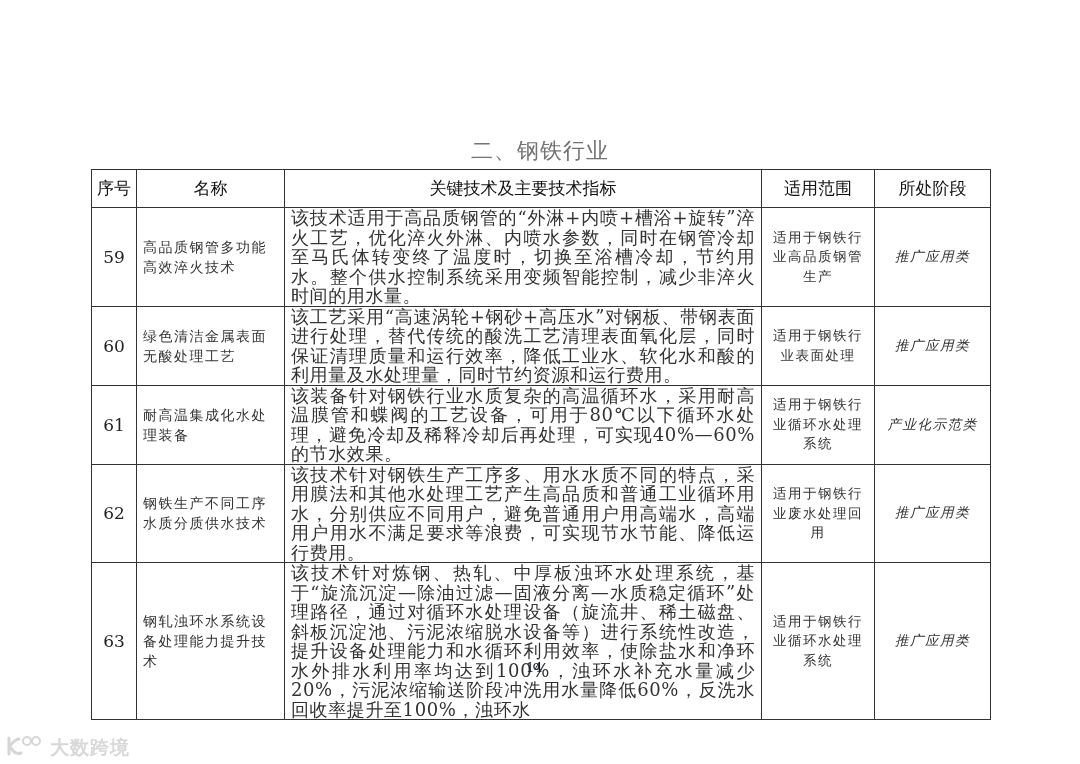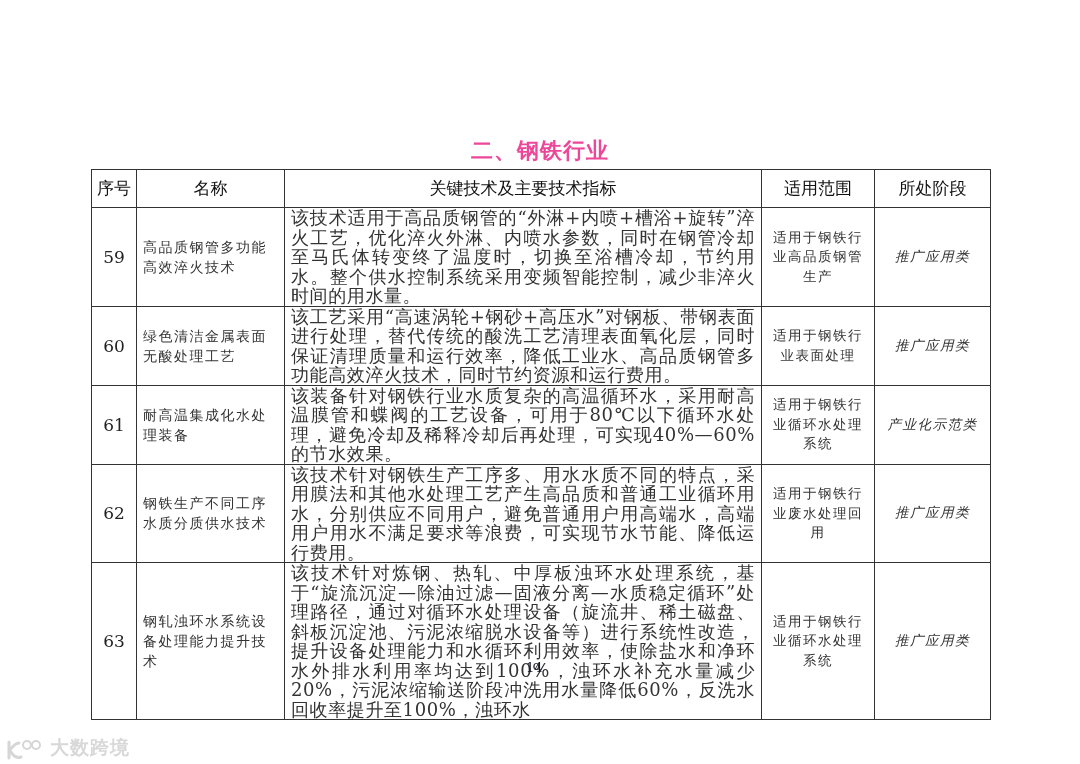--- a/index.html
+++ b/index.html
@@ -1,29 +1,29 @@
 <!DOCTYPE html>
 <html><head>
 <meta charset="utf-8">
 <style>
   html, body { margin: 0; padding: 0; background: #ffffff; }
   body { width: 1080px; height: 764px; position: relative; overflow: hidden;
          font-family: "DejaVu Serif", "Liberation Serif", serif; color: #222; }
   .section-title { position: absolute; top: 136px; left: 0; width: 1080px; text-align: center;
-         font-family: "DejaVu Sans", "Liberation Sans", sans-serif; font-size: 22px; font-weight: bold; color: #ec4899; letter-spacing: 1px; }
+         font-family: "DejaVu Sans", "Liberation Sans", sans-serif; font-size: 22px; font-weight: normal; color: #737373; letter-spacing: 1px; }
   table.main { position: absolute; left: 91px; top: 169px; width: 899px; border-collapse: collapse; table-layout: fixed; }
   table.main td, table.main th { border: 1.5px solid #333; padding: 0; vertical-align: middle; }
   table.main th { height: 37px; font-family: "DejaVu Sans", "Liberation Sans", sans-serif; font-weight: normal; font-size: 17px; color: #111; text-align: center; }
   .c-no { text-align: center; font-size: 17px; }
   .c-name { text-align: left; font-size: 14px; line-height: 20px; letter-spacing: 1.5px; padding: 0 6px !important; color: #333; }
   .c-desc { text-align: justify; font-size: 18px; line-height: 19.5px; letter-spacing: 0.6px; padding: 0 6px !important; color: #333; }
   .c-scope { text-align: center; font-size: 13.5px; line-height: 19.5px; letter-spacing: 1.5px; padding: 0 8px !important; color: #333; }
   .c-stage { text-align: center; font-size: 13.5px; letter-spacing: 1.5px; color: #333; font-style: italic; }
   .page-num { position: absolute; top: 660px; left: 526px; font-size: 13px; color: #0f172a; }
-  .watermark { position: absolute; top: 735px; left: 6px; font-family: "DejaVu Sans", "Liberation Sans", sans-serif; font-size: 19px; color: #d8d8d8; font-weight: bold; letter-spacing: 1px; display: flex; align-items: flex-end; gap: 6px; }
+  .watermark { position: absolute; top: 735px; left: 6px; font-family: "DejaVu Sans", "Liberation Sans", sans-serif; font-size: 19px; color: #d8d8d8; font-weight: bold; letter-spacing: 1px; display: flex; align-items: flex-start; gap: 6px; }
   .wm-logo { width: 38px; height: 22px; position: relative; }
 </style>
 </head>
 <body>
 
 <div class="section-title">二、钢铁行业</div>
 
 <table class="main">
   <colgroup>
     <col style="width:45px">
@@ -45,21 +45,21 @@
     <tr style="height:81px">
       <td class="c-no">59</td>
       <td class="c-name">高品质钢管多功能高效淬火技术</td>
       <td class="c-desc">该技术适用于高品质钢管的“外淋+内喷+槽浴+旋转”淬火工艺，优化淬火外淋、内喷水参数，同时在钢管冷却至马氏体转变终了温度时，切换至浴槽冷却，节约用水。整个供水控制系统采用变频智能控制，减少非淬火时间的用水量。</td>
       <td class="c-scope">适用于钢铁行业高品质钢管生产</td>
       <td class="c-stage">推广应用类</td>
     </tr>
     <tr style="height:79px">
       <td class="c-no">60</td>
       <td class="c-name">绿色清洁金属表面无酸处理工艺</td>
-      <td class="c-desc">该工艺采用“高速涡轮+钢砂+高压水”对钢板、带钢表面进行处理，替代传统的酸洗工艺清理表面氧化层，同时保证清理质量和运行效率，降低工业水、高品质钢管多功能高效淬火技术，同时节约资源和运行费用。</td>
+      <td class="c-desc">该工艺采用“高速涡轮+钢砂+高压水”对钢板、带钢表面进行处理，替代传统的酸洗工艺清理表面氧化层，同时保证清理质量和运行效率，降低工业水、软化水和酸的利用量及水处理量，同时节约资源和运行费用。</td>
       <td class="c-scope">适用于钢铁行业表面处理</td>
       <td class="c-stage">推广应用类</td>
     </tr>
     <tr style="height:64px">
       <td class="c-no">61</td>
       <td class="c-name">耐高温集成化水处理装备</td>
       <td class="c-desc">该装备针对钢铁行业水质复杂的高温循环水，采用耐高温膜管和蝶阀的工艺设备，可用于80℃以下循环水处理，避免冷却及稀释冷却后再处理，可实现40%—60%的节水效果。</td>
       <td class="c-scope">适用于钢铁行业循环水处理系统</td>
       <td class="c-stage">产业化示范类</td>
     </tr>

